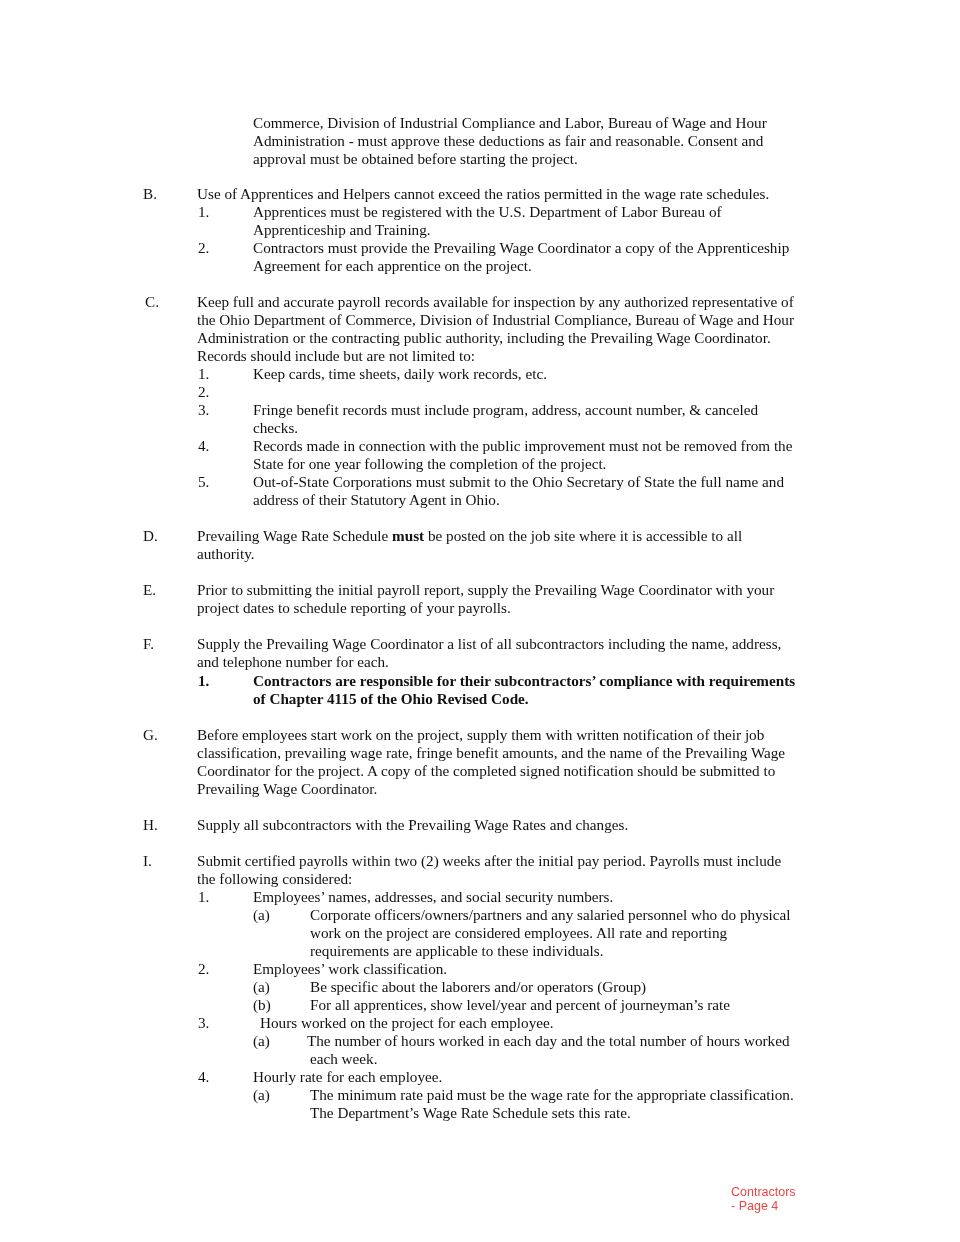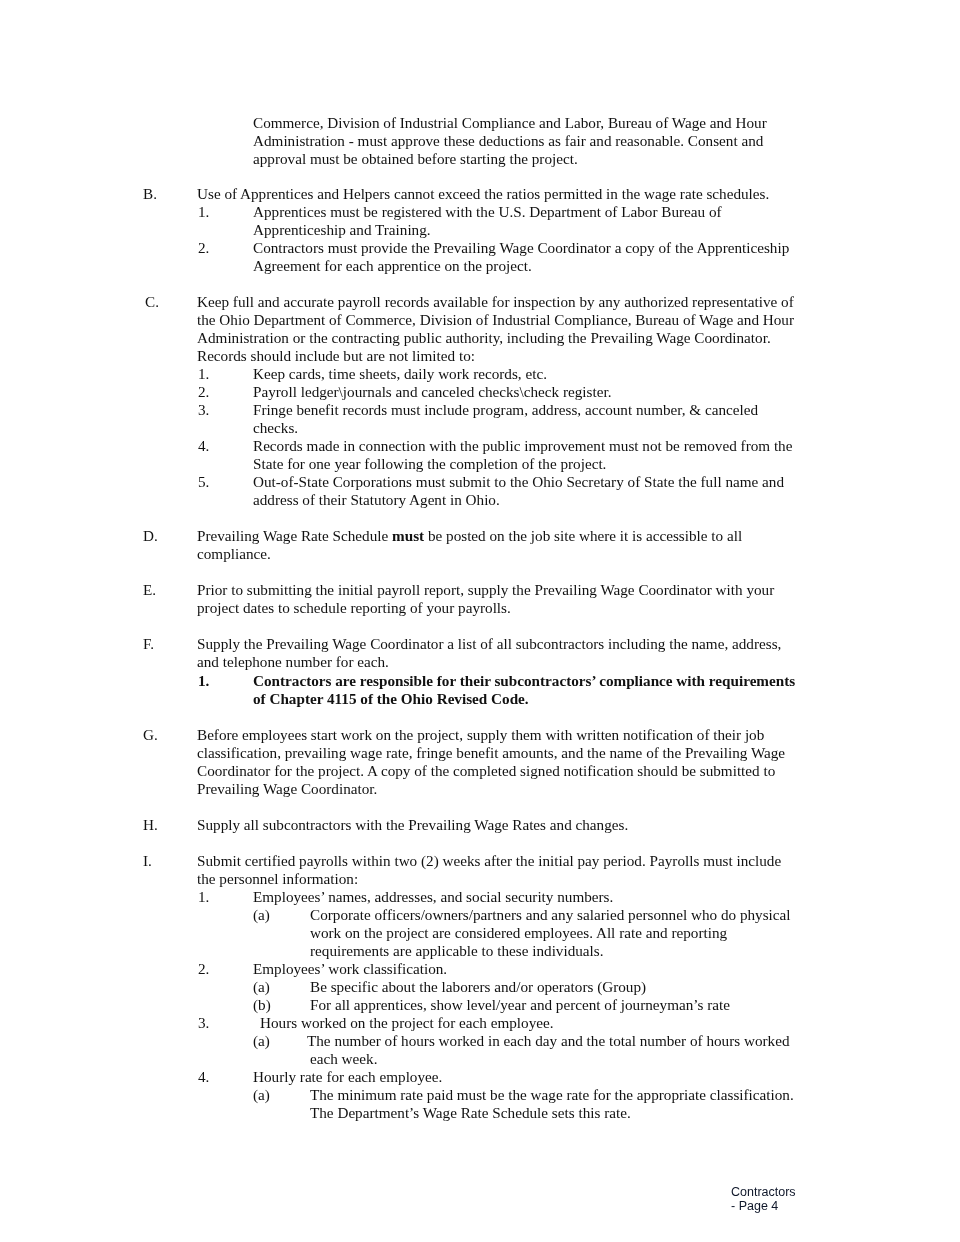--- a/index.html
+++ b/index.html
@@ -1,21 +1,21 @@
 <!DOCTYPE html>
 <html><head>
 <meta charset="utf-8">
 <style>
   html, body { margin:0; padding:0; background:#ffffff; }
   body { width:960px; height:1242px; position:relative; overflow:hidden;
          font-family:"Liberation Serif", serif; font-size:15.2px; color:#111; }
   .page { position:absolute; left:0; top:0; width:772px; height:1242px;border-radius:6px; }
   .line { position:absolute; white-space:nowrap; line-height:18px; }
   .b { font-weight:bold;font-family:Liberation Serif, serif; }
-  .footer { position:absolute; left:731px; top:1185px; font-family:"Liberation Sans", sans-serif; font-size:12.5px; color:#0f172a; }
+  .footer { position:absolute; left:731px; top:1185px; font-family:"Liberation Sans", sans-serif; font-size:12.5px; color:#ef4444; }
 </style>
 </head>
 <body>
 
 <div class="page">
 
   <div class="line" style="left:253px;top:114px">Commerce, Division of Industrial Compliance and Labor, Bureau of Wage and Hour</div>
   <div class="line" style="left:253px;top:132px">Administration - must approve these deductions as fair and reasonable.  Consent and</div>
   <div class="line" style="left:253px;top:150px">approval must be obtained before starting the project.</div>
 
@@ -29,34 +29,33 @@
   <div class="line" style="left:253px;top:257px">Agreement for each apprentice on the project.</div>
 
   <div class="line" style="left:145px;top:293px">C.</div>
   <div class="line" style="left:197px;top:293px">Keep full and accurate payroll records available for inspection by any authorized representative of</div>
   <div class="line" style="left:197px;top:311px">the Ohio Department of Commerce, Division of Industrial Compliance, Bureau of Wage and Hour</div>
   <div class="line" style="left:197px;top:329px">Administration or the contracting public authority, including the Prevailing Wage Coordinator.</div>
   <div class="line" style="left:197px;top:347px">Records should include but are not limited to:</div>
   <div class="line" style="left:198px;top:365px">1.</div>
   <div class="line" style="left:253px;top:365px">Keep cards, time sheets, daily work records, etc.</div>
   <div class="line" style="left:198px;top:383px">2.</div>
-  <div class="line" style="left:253px;top:383px"> Payroll ledger\journals and canceled checks\check register.</div>
   <div class="line" style="left:198px;top:401px">3.</div>
   <div class="line" style="left:253px;top:401px"> Fringe benefit records must include program, address, account number, &amp; canceled</div>
   <div class="line" style="left:253px;top:419px">checks.</div>
   <div class="line" style="left:198px;top:437px">4.</div>
   <div class="line" style="left:253px;top:437px">Records made in connection with the public improvement must not be removed from the</div>
   <div class="line" style="left:253px;top:455px">State for one year following the completion of the project.</div>
   <div class="line" style="left:198px;top:473px">5.</div>
   <div class="line" style="left:253px;top:473px">Out-of-State Corporations must submit to the Ohio Secretary of State the full name and</div>
   <div class="line" style="left:253px;top:491px">address of their Statutory Agent in Ohio.</div>
 
   <div class="line" style="left:143px;top:527px">D.</div>
   <div class="line" style="left:197px;top:527px"><span>Prevailing Wage Rate Schedule </span><span class="b">must</span><span> be posted on the job site where it is accessible to all</span></div>
-  <div class="line" style="left:197px;top:545px">compliance.</div>
+  <div class="line" style="left:197px;top:545px">authority.</div>
 
   <div class="line" style="left:143px;top:581px">E.</div>
   <div class="line" style="left:197px;top:581px">Prior to submitting the initial payroll report, supply the Prevailing Wage Coordinator with your</div>
   <div class="line" style="left:197px;top:599px">project dates to schedule reporting of your payrolls.</div>
 
   <div class="line" style="left:143px;top:635px">F.</div>
   <div class="line" style="left:197px;top:635px">Supply the Prevailing Wage Coordinator a list of all subcontractors including the name, address,</div>
   <div class="line" style="left:197px;top:653px">and telephone number for each.</div>
   <div class="line b" style="left:198px;top:672px">1.</div>
   <div class="line b" style="left:253px;top:672px">Contractors are responsible for their subcontractors’ compliance with requirements</div>
@@ -66,21 +65,21 @@
   <div class="line" style="left:197px;top:744px">classification, prevailing wage rate, fringe benefit amounts, and the name of the Prevailing Wage</div>
   <div class="line" style="left:197px;top:726px">Before employees start work on the project, supply them with written notification of their job</div>
   <div class="line" style="left:197px;top:762px">Coordinator for the project. A copy of the completed signed notification should be submitted to</div>
   <div class="line" style="left:197px;top:780px">Prevailing Wage Coordinator.</div>
 
   <div class="line" style="left:143px;top:816px">H.</div>
   <div class="line" style="left:197px;top:816px">Supply all subcontractors with the Prevailing Wage Rates and changes.</div>
 
   <div class="line" style="left:143px;top:852px">I.</div>
   <div class="line" style="left:197px;top:852px">Submit certified payrolls within two (2) weeks after the initial pay period.  Payrolls must include</div>
-  <div class="line" style="left:197px;top:870px">the personnel information:</div>
+  <div class="line" style="left:197px;top:870px">the following considered:</div>
 
   <div class="line" style="left:198px;top:888px">1.</div>
   <div class="line" style="left:253px;top:888px">Employees’ names, addresses, and social security numbers.</div>
   <div class="line" style="left:253px;top:906px">(a)</div>
   <div class="line" style="left:310px;top:906px">Corporate officers/owners/partners and any salaried personnel who do physical</div>
   <div class="line" style="left:310px;top:924px">work on the project are considered employees.  All rate and reporting</div>
   <div class="line" style="left:310px;top:942px">requirements are applicable to these individuals.</div>
 
   <div class="line" style="left:198px;top:960px">2.</div>
   <div class="line" style="left:253px;top:960px">Employees’ work classification.</div>

